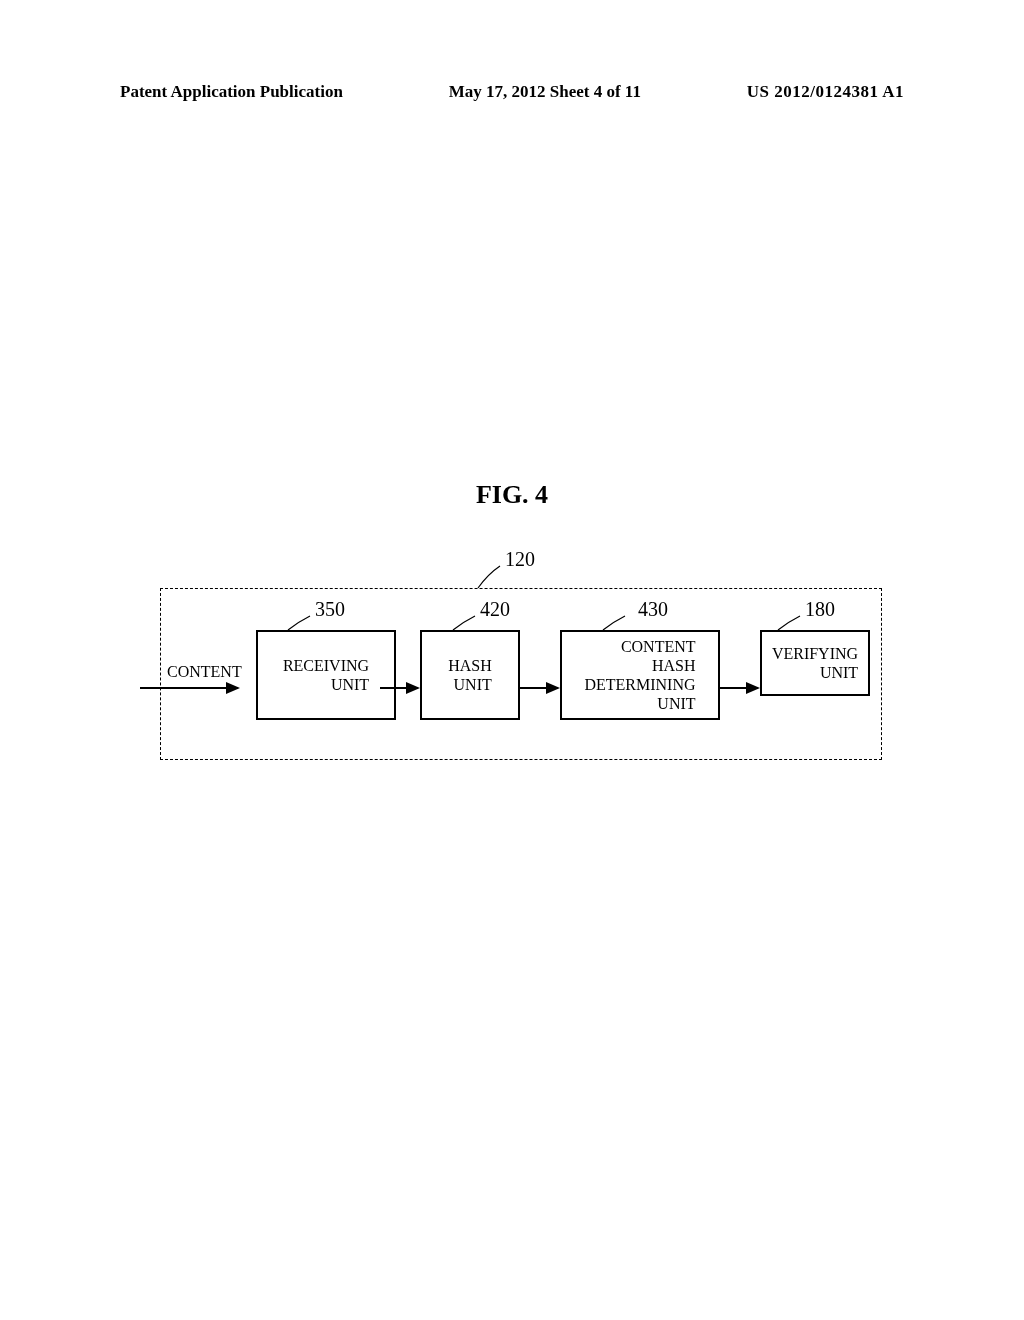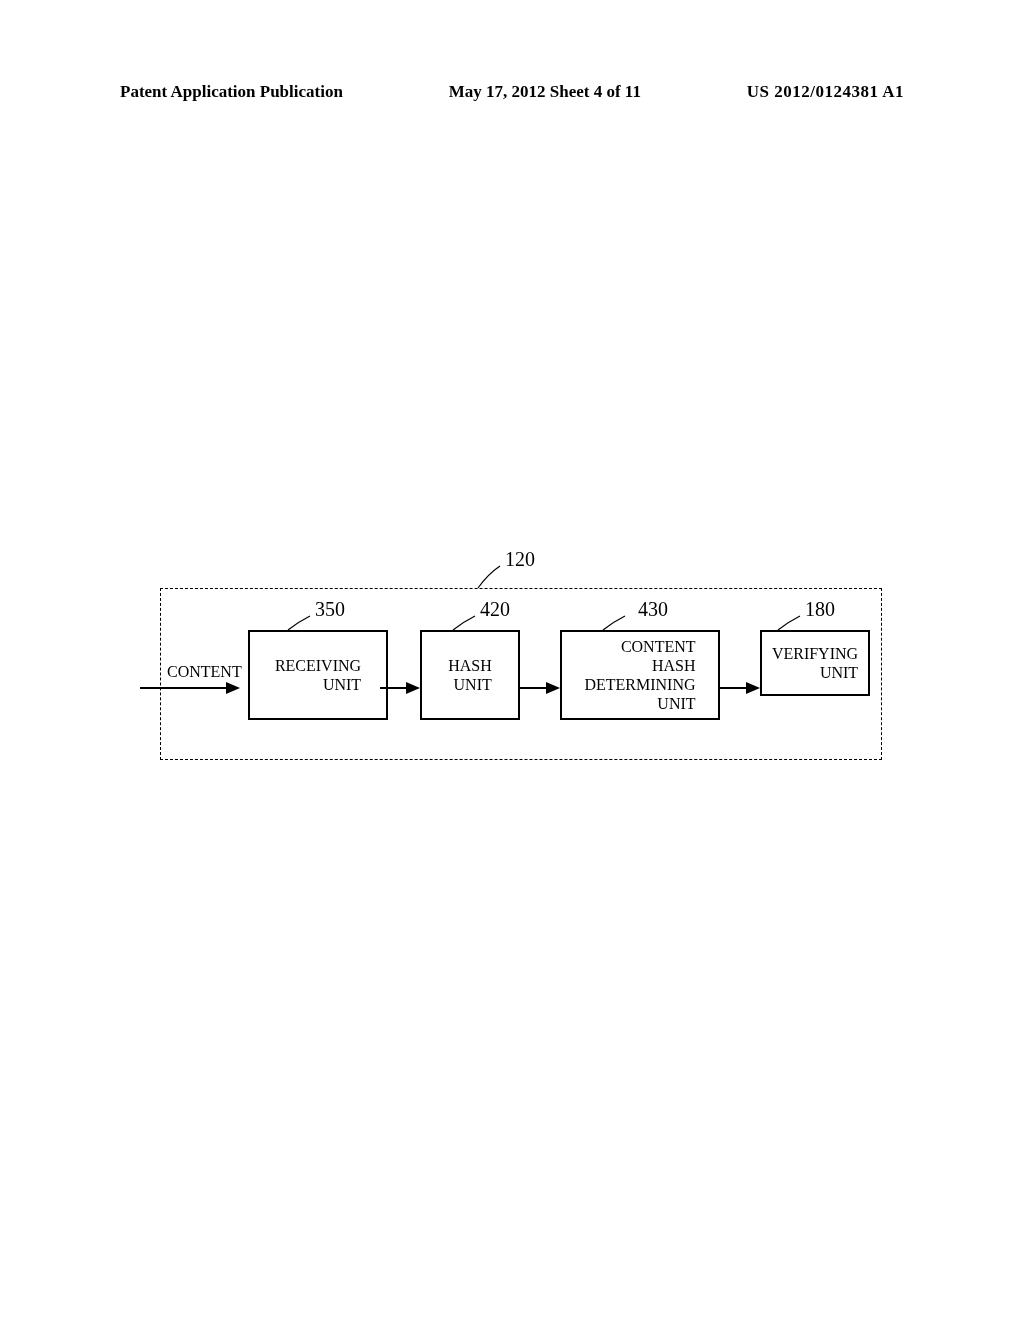--- a/index.html
+++ b/index.html
@@ -88,34 +88,35 @@
 <body>
 
 <div class="page">
 
   <div class="header">
     <span class="left">Patent Application Publication</span>
     <span class="mid">May 17, 2012  Sheet 4 of 11</span>
     <span class="right">US 2012/0124381 A1</span>
   </div>
 
+  <div class="fig-title">FIG. 4</div>
 
   <div class="diagram">
 
     <div class="dashed-box"></div>
 
     <span class="ref-label" style="top:0px; left:345px;">120</span>
     <span class="ref-label" style="top:50px; left:155px;">350</span>
     <span class="ref-label" style="top:50px; left:320px;">420</span>
     <span class="ref-label" style="top:50px; left:478px;">430</span>
     <span class="ref-label" style="top:50px; left:645px;">180</span>
 
     <span class="packet-label" style="top:115px; left:7px;">CONTENT</span>
 
-    <div class="unit" style="top:82px; left:88px;  width:140px; height:90px;">
+    <div class="unit" style="top:82px; left:96px;  width:140px; height:90px;">
       <span style="white-space:pre-line;">RECEIVING
 UNIT</span>
     </div>
     <div class="unit" style="top:82px; left:260px; width:100px; height:90px;">
       <span style="white-space:pre-line;">HASH
 UNIT</span>
     </div>
     <div class="unit" style="top:82px; left:400px; width:160px; height:90px;">
       <span style="white-space:pre-line;">CONTENT
 HASH

